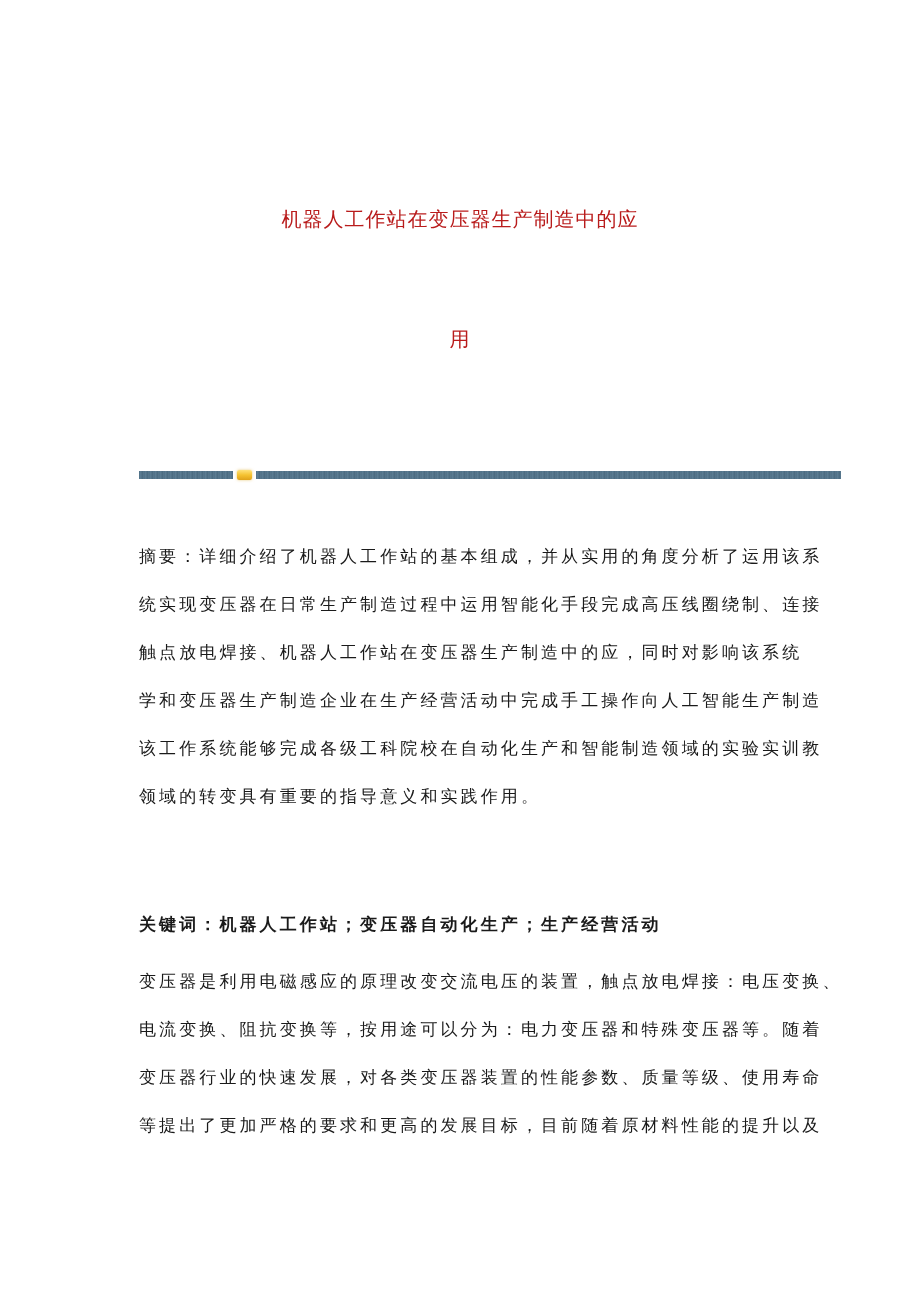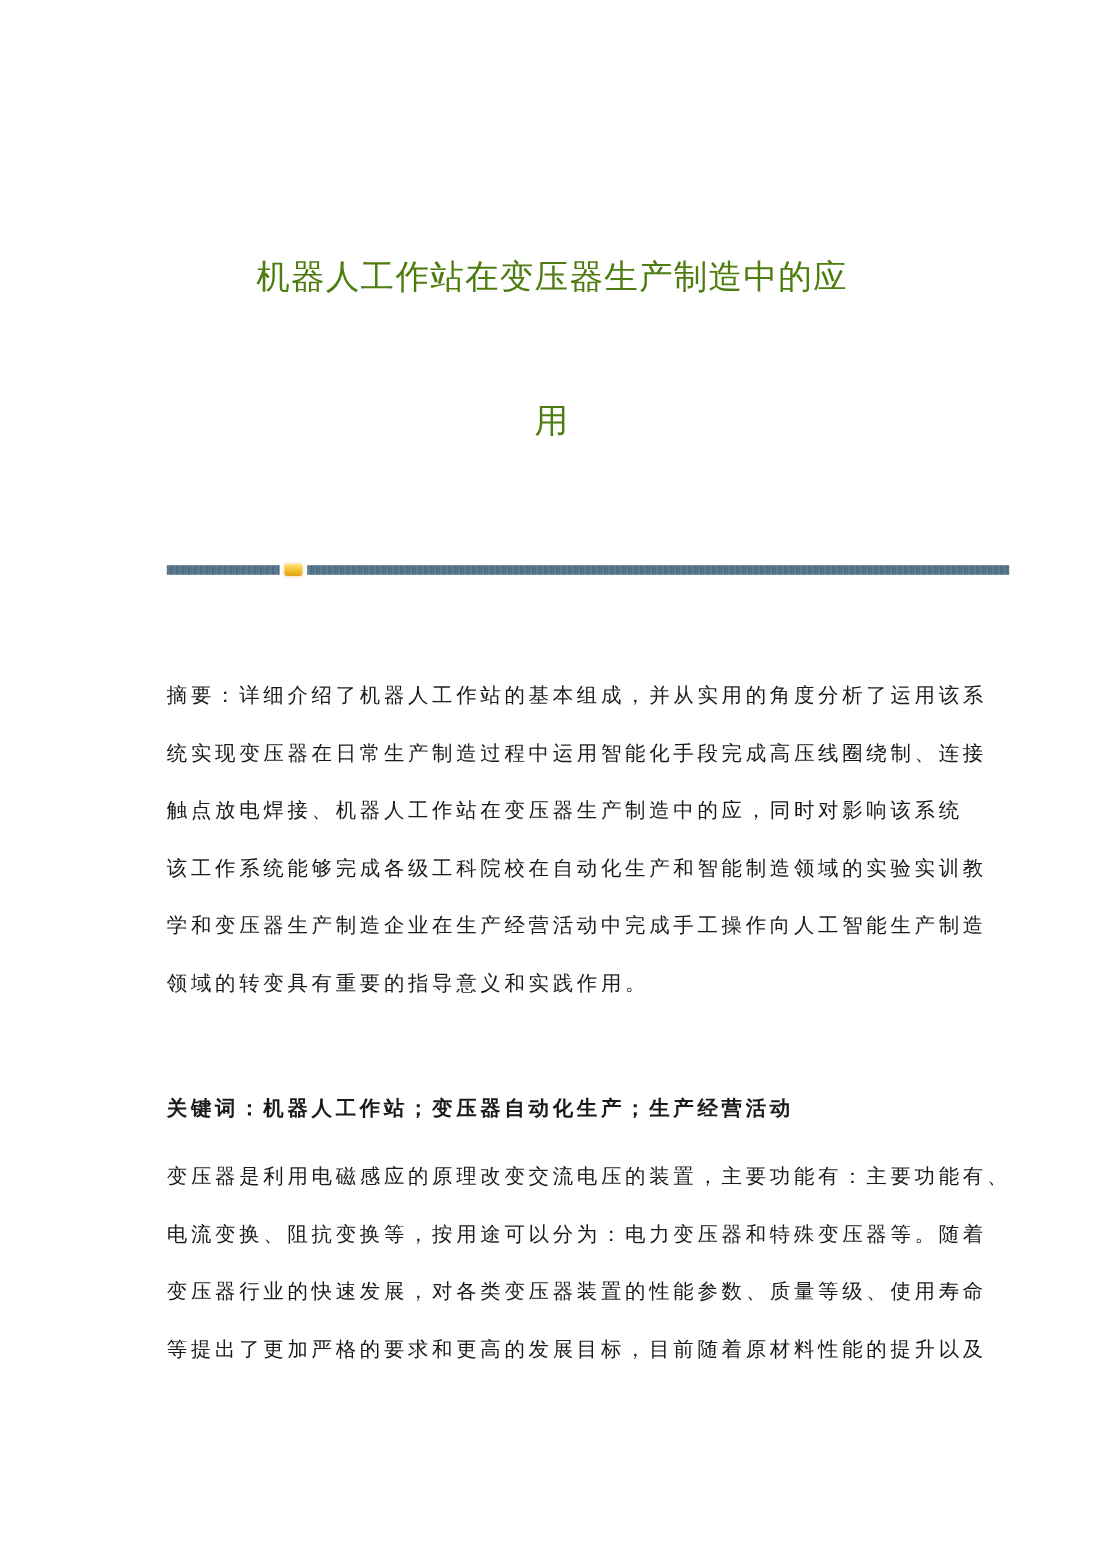--- a/index.html
+++ b/index.html
@@ -3,21 +3,21 @@
   <meta charset="utf-8">
   <style>
     html, body { margin: 0; padding: 0; background: #ffffff; }
     body {
       width: 920px; height: 1302px; position: relative; overflow: hidden;
       font-family: "DejaVu Serif", "Liberation Serif", serif;
       color: #111111;
     }
     .title-line {
       position: absolute; left: 0; width: 920px; text-align: center;
-      font-size: 28px; letter-spacing: 1px; color: #4d7c0f;
+      font-size: 20px; letter-spacing: 1px; color: #b91c1c;
       font-family: "DejaVu Sans", "Liberation Sans", sans-serif;
       font-weight: normal;
       white-space: nowrap;
     }
     #title-l1 { top: 193px; }
     #title-l2 { top: 313px; }
 
     .divider {
       position: absolute; top: 471px; left: 139px; width: 702px; height: 9px;
     }
@@ -35,21 +35,21 @@
     }
 
     .para {
       position: absolute; left: 139px; width: 640px;
       font-size: 17px; line-height: 48px;
       letter-spacing: 3.1px;
       color: #1a1a1a;
       font-family: "DejaVu Sans", "Liberation Sans", sans-serif;
     }
     .para .line { display: block; white-space: nowrap; height: 48px; }
-    #abstract { top: 556px; }
+    #abstract { top: 532px; }
     #keywords { top: 900px; font-weight: bold; }
     #body-para { top: 957px; }
   </style>
 </head>
 <body>
 
 <div>
 
   <h1 id="title-l1" class="title-line">机器人工作站在变压器生产制造中的应</h1>
   <h1 id="title-l2" class="title-line">用</h1>
@@ -57,29 +57,29 @@
   <div class="divider">
     <div class="seg left"></div>
     <div class="gem"></div>
     <div class="seg right"></div>
   </div>
 
   <div id="abstract" class="para">
     <span class="line">摘要：详细介绍了机器人工作站的基本组成，并从实用的角度分析了运用该系</span>
     <span class="line">统实现变压器在日常生产制造过程中运用智能化手段完成高压线圈绕制、连接</span>
     <span class="line">触点放电焊接、机器人工作站在变压器生产制造中的应，同时对影响该系统</span>
+    <span class="line">学和变压器生产制造企业在生产经营活动中完成手工操作向人工智能生产制造</span>
     <span class="line">该工作系统能够完成各级工科院校在自动化生产和智能制造领域的实验实训教</span>
-    <span class="line">学和变压器生产制造企业在生产经营活动中完成手工操作向人工智能生产制造</span>
     <span class="line">领域的转变具有重要的指导意义和实践作用。</span>
   </div>
 
   <div id="keywords" class="para">
     <span class="line">关键词：机器人工作站；变压器自动化生产；生产经营活动</span>
   </div>
 
   <div id="body-para" class="para">
-    <span class="line">变压器是利用电磁感应的原理改变交流电压的装置，主要功能有：主要功能有、</span>
+    <span class="line">变压器是利用电磁感应的原理改变交流电压的装置，触点放电焊接：电压变换、</span>
     <span class="line">电流变换、阻抗变换等，按用途可以分为：电力变压器和特殊变压器等。随着</span>
     <span class="line">变压器行业的快速发展，对各类变压器装置的性能参数、质量等级、使用寿命</span>
     <span class="line">等提出了更加严格的要求和更高的发展目标，目前随着原材料性能的提升以及</span>
   </div>
 
 </div>
 
 </body></html>

